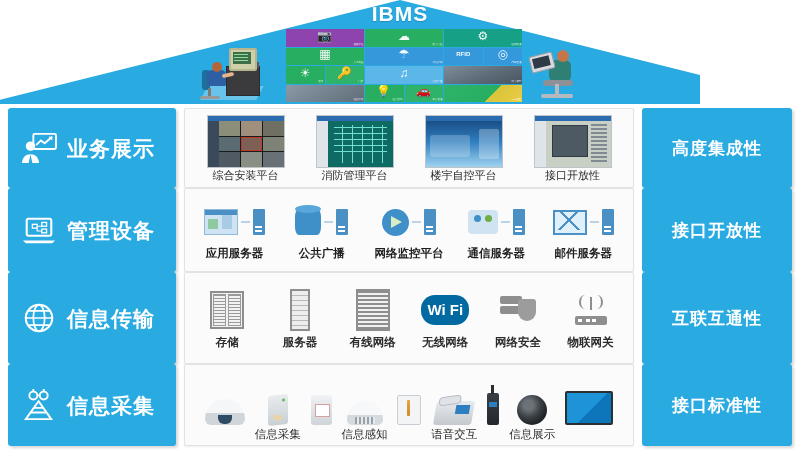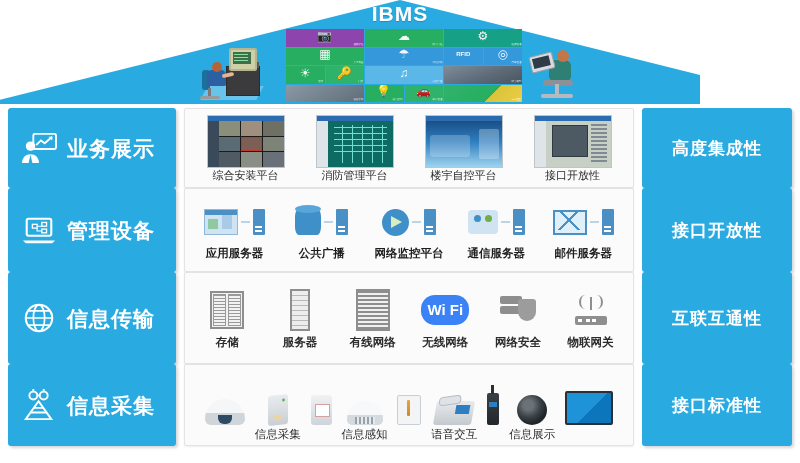--- a/index.html
+++ b/index.html
@@ -169,21 +169,21 @@
                linear-gradient(-135deg,transparent 45%,#4a90c4 45%,#4a90c4 52%,transparent 52%);}
 
   
   .g-item{display:flex;flex-direction:column;align-items:center;gap:5px;width:72px;}
   .g-vis{height:44px;display:flex;align-items:center;justify-content:center;}
   .g-cap{font-size:11.5px;font-weight:bold;color:#2b2b2b;white-space:nowrap;line-height:1;}
   .rackpair{width:34px;height:38px;border:2px solid #8e8e8e;display:flex;gap:2px;padding:1px;box-sizing:border-box;background:#f2f2f2;}
   .rackpair span{flex:1;background:repeating-linear-gradient(180deg,#9a9a9a 0 1px,#f2f2f2 1px 3px);border:1px solid #9a9a9a;}
   .tower{width:16px;height:38px;border:2px solid #8e8e8e;background:repeating-linear-gradient(180deg,#ededed 0 4px,#b9b9b9 4px 5px);}
   .rack{width:30px;height:38px;border:2px solid #8e8e8e;background:repeating-linear-gradient(180deg,#8e8e8e 0 2px,#f0f0f0 2px 4px);}
-  .wifi{width:48px;height:30px;border-radius:14px;background:#3b82f6;color:#fff;font-size:15px;font-weight:bold;display:flex;align-items:center;justify-content:center;letter-spacing:0px;}
+  .wifi{width:48px;height:30px;border-radius:14px;background:#0369a1;color:#fff;font-size:15px;font-weight:bold;display:flex;align-items:center;justify-content:center;letter-spacing:0px;}
   .secur{width:36px;height:34px;position:relative;}
   .secur .sv{position:absolute;left:0;top:3px;width:22px;height:8px;background:#8e8e8e;border-radius:2px;box-shadow:0 10px 0 #8e8e8e;}
   .secur .sh{position:absolute;right:0;top:6px;width:18px;height:22px;background:#9c9c9c;border-radius:3px 3px 9px 9px;}
   .gw{width:40px;height:34px;position:relative;}
   .gw .bar{position:absolute;left:4px;bottom:2px;width:32px;height:9px;background:#8e8e8e;border-radius:2px;}
   .gw .bar:after{content:"";position:absolute;left:3px;top:3px;width:4px;height:3px;background:#fff;box-shadow:8px 0 0 #fff,14px 0 0 #fff;}
   .gw .ant{position:absolute;left:19px;top:4px;width:2px;height:13px;background:#8e8e8e;}
   .gw .w1{position:absolute;left:8px;top:2px;width:10px;height:14px;border-left:2px solid #8e8e8e;border-radius:50%;}
   .gw .w2{position:absolute;right:8px;top:2px;width:10px;height:14px;border-right:2px solid #8e8e8e;border-radius:50%;}
 

